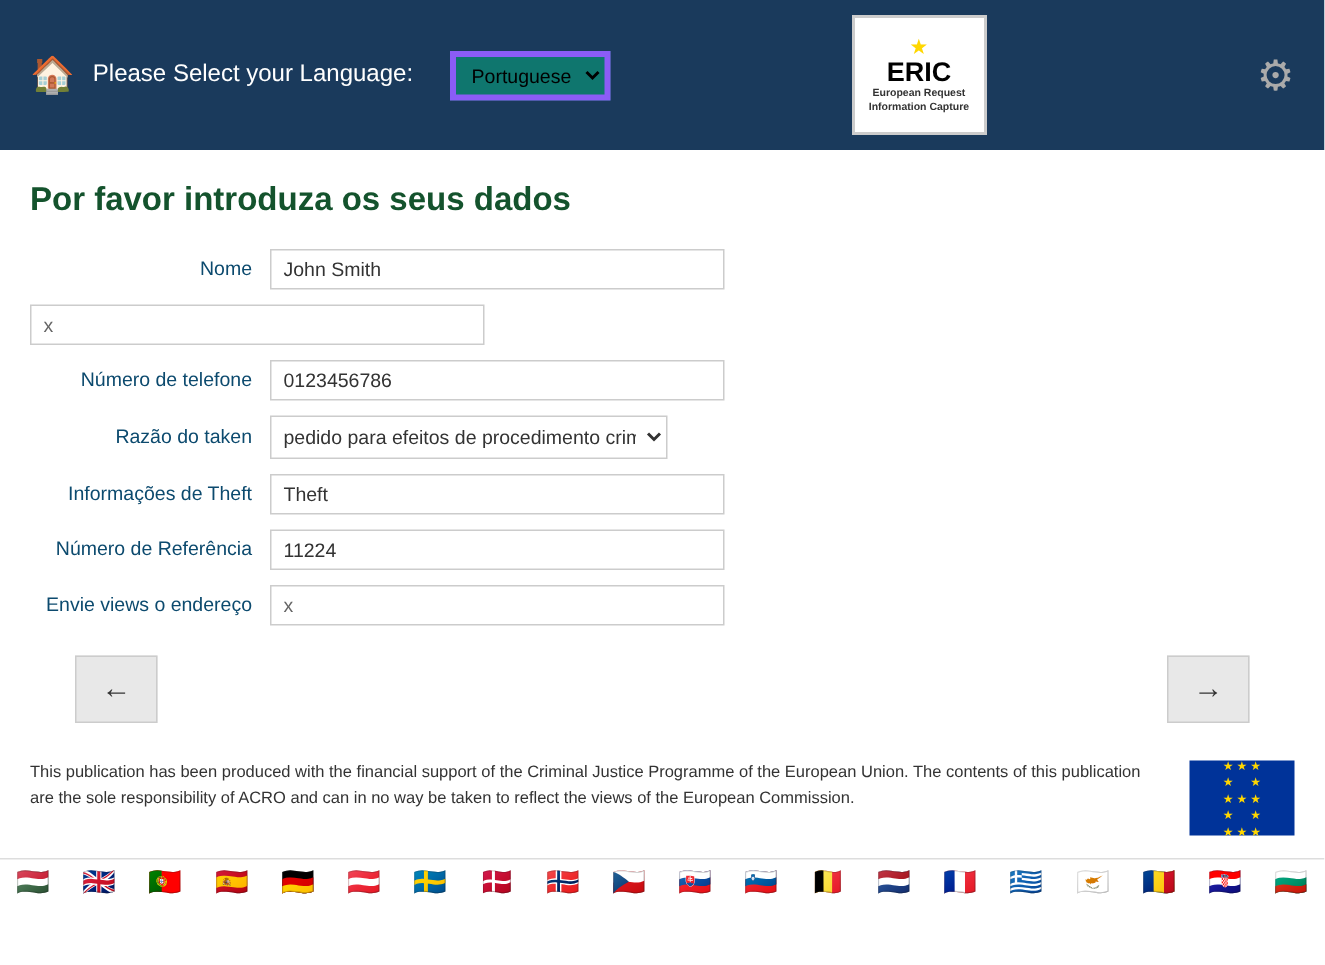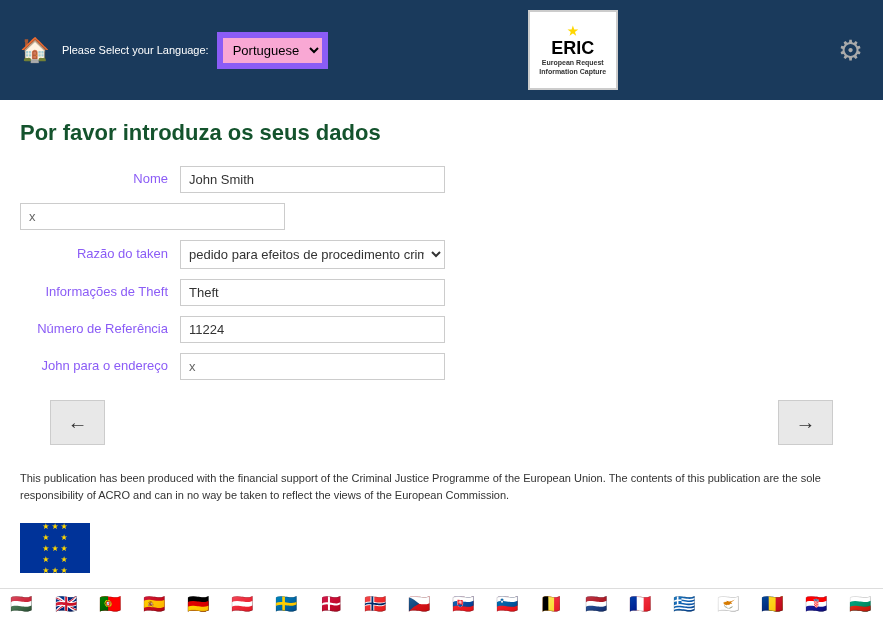--- a/index.html
+++ b/index.html
@@ -14,28 +14,28 @@
       height: 100px;
     }
     .header-home-icon {
       color: white;
       font-size: 24px;
       margin-right: 12px;
       cursor: pointer;
     }
     .header-language-label {
       color: white;
-      font-size: 11px;
-      margin-right: 8px;
+      font-size: 16px;
+      margin-right: 25px;
     }
     .header-language-select {
       padding: 4px 6px;
       font-size: 13px;
-      border: 6px solid #8b5cf6;
-      background: #f9a8d4;
+      border: 4px solid #8b5cf6;
+      background: #0f766e;
       cursor: pointer;
     }
     .header-logo {
       margin: 0 auto;
       width: 90px;
       height: 80px;
       background: white;
       border: 2px solid #ccc;
       display: flex;
       align-items: center;
@@ -84,26 +84,26 @@
     .form-row {
       display: flex;
       align-items: center;
       margin-bottom: 10px;
     }
     .form-label {
       text-align: right;
       width: 160px;
       min-width: 160px;
       padding-right: 12px;
-      color: #8b5cf6;
+      color: #0c4a6e;
       font-size: 13px;
       line-height: 1.3;
     }
     .form-input {
-      width: 265px;
+      width: 303px;
       padding: 5px 8px;
       border: 1px solid #ccc;
       font-size: 13px;
       color: #333;
       background: #fff;
     }
     .form-select {
       width: 265px;
       padding: 5px 4px;
       border: 1px solid #ccc;
@@ -135,21 +135,20 @@
       font-size: 20px;
       color: #333;
     }
 
     
     .footer-content {
       padding: 15px 20px;
       display: flex;
       align-items: flex-start;
       gap: 20px;
-      flex-direction: column;
     }
     .footer-text {
       font-size: 11px;
       color: #333;
       line-height: 1.5;
       flex: 1;
     }
     .eu-flag {
       width: 70px;
       height: 50px;
@@ -208,20 +207,24 @@
     <div class="form-row">
       <label class="form-label">Nome</label>
       <input class="form-input" type="text" value="John Smith" style="">
     </div>
 
 
     <div class="form-row">
       <input class="form-input x-value" type="text" value="x" style="">
     </div>
 
+    <div class="form-row">
+      <label class="form-label">Número de telefone</label>
+      <input class="form-input" type="text" value="0123456786" style="">
+    </div>
 
     <div class="form-row">
       <label class="form-label">Razão do taken</label>
       <select class="form-select">
         <option>pedido para efeitos de procedimento criminal</option>
         <option>Other reason 1</option>
         <option>Other reason 2</option>
       </select>
     </div>
 
@@ -229,21 +232,21 @@
       <label class="form-label">Informações de Theft</label>
       <input class="form-input" type="text" value="Theft" style="">
     </div>
 
     <div class="form-row">
       <label class="form-label">Número de Referência</label>
       <input class="form-input" type="text" value="11224" style="">
     </div>
 
     <div class="form-row">
-      <label class="form-label">John para o endereço</label>
+      <label class="form-label">Envie views o endereço</label>
       <input class="form-input x-value" type="text" value="x" style="">
     </div>
 
   </div>
 
   <div class="nav-buttons">
     <button class="nav-btn">
       <span>←</span>
     </button>
     <button class="nav-btn">

